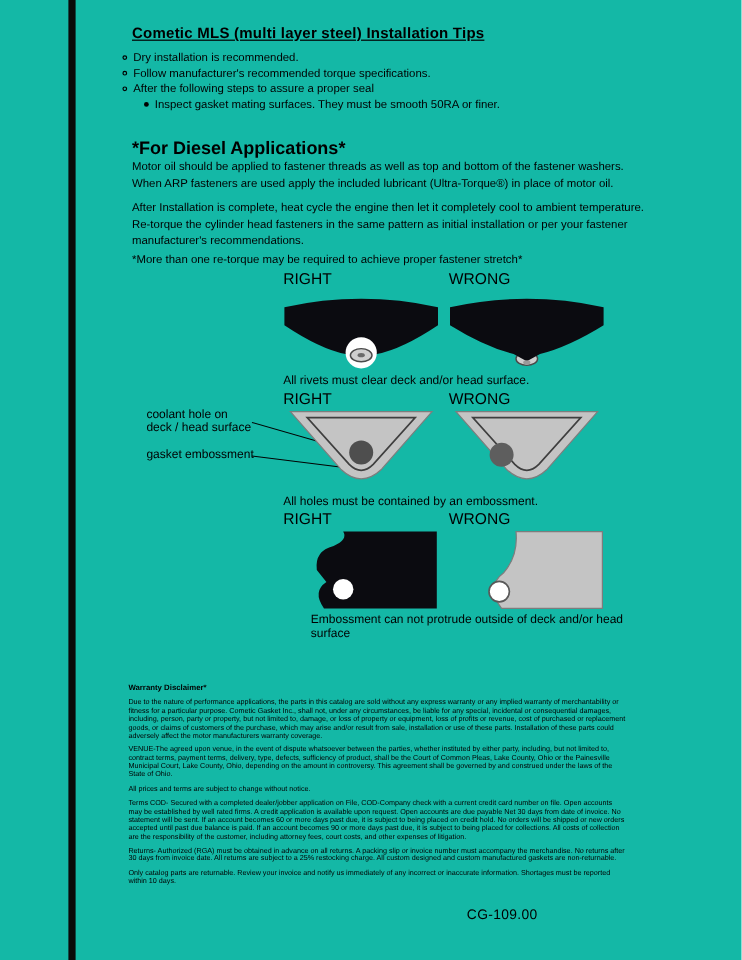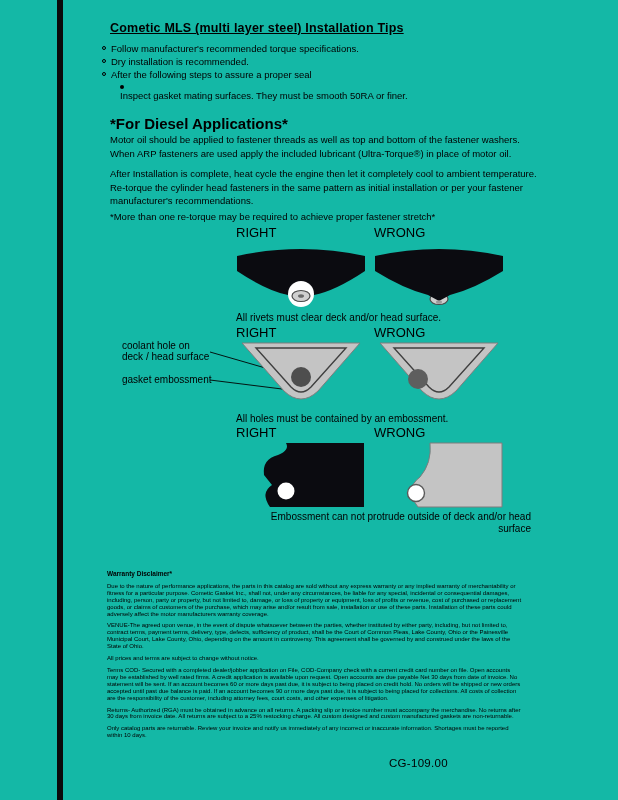--- a/index.html
+++ b/index.html
@@ -6,27 +6,27 @@
   html, body { background:#ffffff; }
   .page {
     position:relative; width:618px; height:800px; background:#14b8a6;
     font-family:"Liberation Sans", sans-serif; color:#000; overflow:hidden;
   }
   .abs { position:absolute; }
   .scan-strip { position:absolute; left:57px; top:0; width:6px; height:800px; background:#0a0a0a; }
   .title { font-size:12.5px; font-weight:bold; text-decoration:underline; letter-spacing:0.2px; }
   .bullets { list-style:none; }
   .bullets li { display:flex; align-items:flex-start; line-height:13px; font-size:9.5px; }
-  .bullets li.sub { margin-left:18px;flex-direction:column; }
+  .bullets li.sub { margin-left:18px; }
   .marker-o { width:4px; height:4px; border:1px solid #000; border-radius:50%; margin:4px 5px 0 0; flex:none; }
   .marker-dot { width:4px; height:4px; background:#000; border-radius:50%; margin:4px 5px 0 0; flex:none; }
   .h2 { font-size:15px; font-weight:bold; }
   .para { font-size:9.5px; line-height:13.5px; width:428px; }
   .fig-label { font-size:13px; width:130px; }
-  .caption { font-size:10px;text-align:right; }
+  .caption { font-size:10px; }
   .caption.wrapped { width:272px; line-height:12px; }
   .callout { font-size:10px; line-height:10.5px; width:88px; }
   .figure { width:130px; height:68px; }
   .figure svg { display:block; width:130px; height:68px; }
   .warranty { width:415px; font-size:6px; line-height:6.9px; color:#000; }
   .warranty .w-head { font-size:6.5px; font-weight:bold; margin-bottom:5px; }
   .warranty p { margin-bottom:5px; }
   .code { font-size:11.5px; letter-spacing:0.3px; }
 </style>
 </head>
@@ -34,25 +34,25 @@
 
 <div class="page">
 
   <div class="scan-strip"></div>
 
   <h1 class="abs title" style="left:110px; top:21px;">Cometic MLS (multi layer steel) Installation Tips</h1>
 
   <ul class="abs bullets" style="left:102px; top:42px; width:440px;">
     <li>
       <span class="marker-o"></span>
-      <span>Follow manufacturer's recommended torque specifications.</span>
+      <span>Dry installation is recommended.</span>
     </li>
     <li>
       <span class="marker-o"></span>
-      <span>Dry installation is recommended.</span>
+      <span>Follow manufacturer's recommended torque specifications.</span>
     </li>
     <li>
       <span class="marker-o"></span>
       <span>After the following steps to assure a proper seal</span>
     </li>
     <li class="sub">
       <span class="marker-dot"></span>
       <span>Inspect gasket mating surfaces.  They must be smooth 50RA or finer.</span>
     </li>
   </ul>

